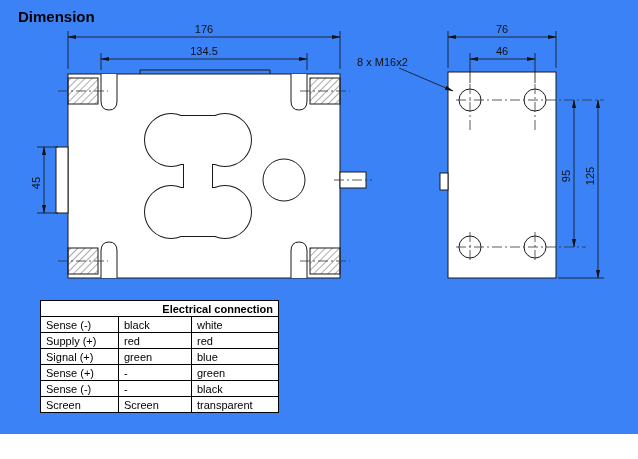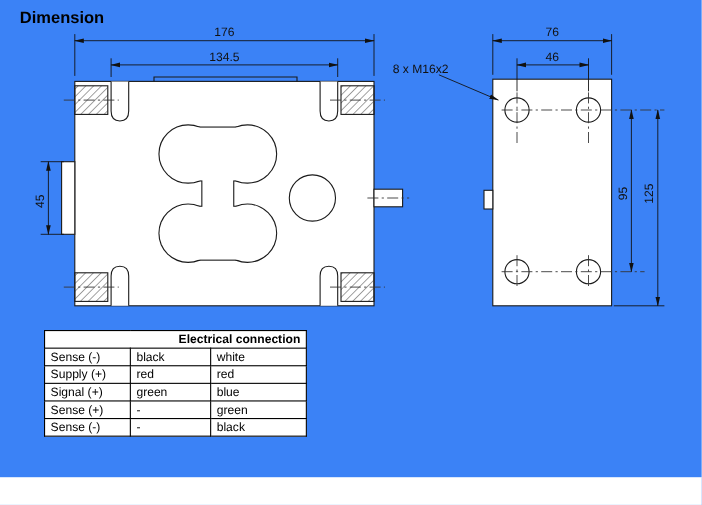--- a/index.html
+++ b/index.html
@@ -176,16 +176,21 @@
       <tr>
         <td class="c1">Sense (+)</td>
         <td class="c2">-</td>
         <td class="c3">green</td>
       </tr>
       <tr>
         <td class="c1">Sense (-)</td>
         <td class="c2">-</td>
         <td class="c3">black</td>
       </tr>
+      <tr>
+        <td class="c1">Screen</td>
+        <td class="c2">Screen</td>
+        <td class="c3">transparent</td>
+      </tr>
     </tbody>
   </table>
 
 </div>
 
 </body></html>

